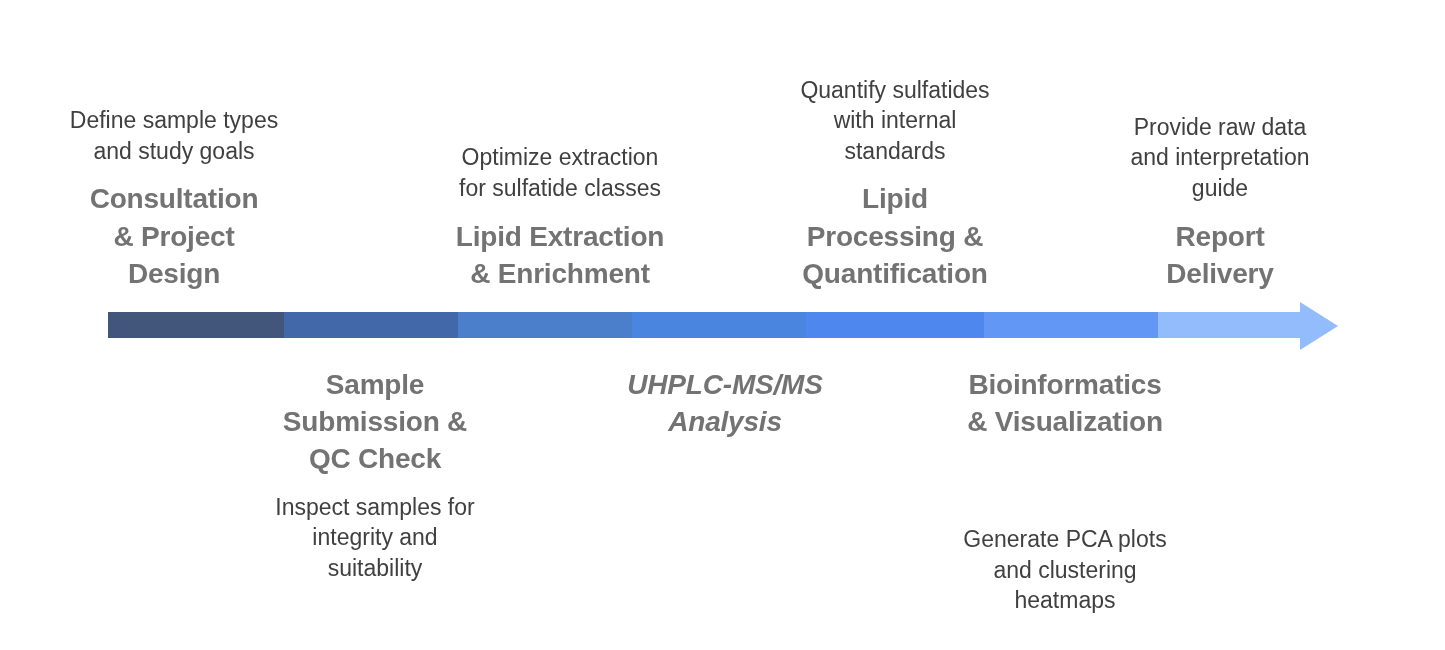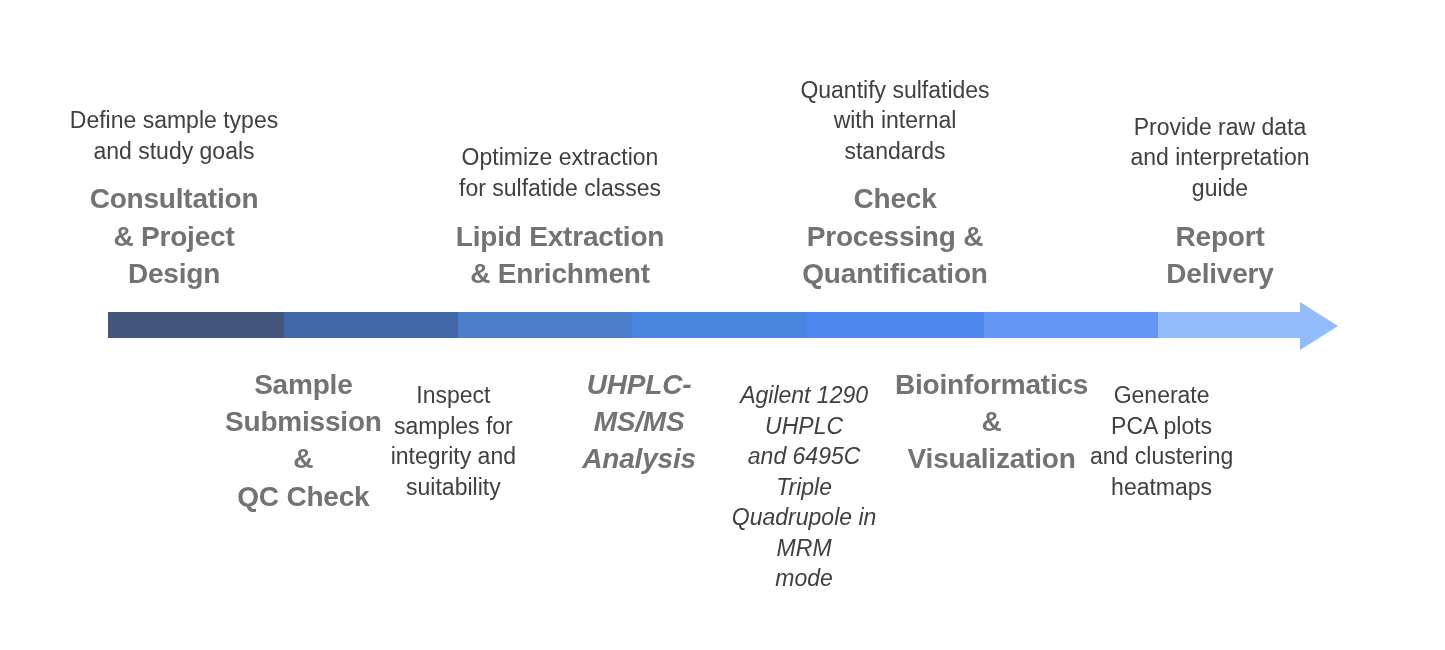--- a/index.html
+++ b/index.html
@@ -45,21 +45,21 @@
   }
   .step-desc {
     font-weight: normal;
     font-size: 23px;
     line-height: 1.33;
     color: #404040;
   }
   .step.above .step-desc { margin-bottom: 14px; }
   .step.below .step-desc { margin-top: 14px; }
   .step.above { display: flex; flex-direction: column; justify-content: flex-end; }
-  .step.below { display: flex; flex-direction: row; justify-content: flex-start; }
+  .step.below { display: flex; flex-direction: column; justify-content: flex-start; }
 
   
   #step-1 { left: 24px;   top: 24px;  width: 300px; height: 268px; }
   #step-2 { left: 400px;  top: 24px;  width: 320px; height: 268px; }
   #step-3 { left: 745px;  top: 8px;   width: 300px; height: 284px; }
   #step-4 { left: 1060px; top: 24px;  width: 320px; height: 268px; }
 
   
   #step-5 { left: 225px;  top: 366px; width: 300px; height: 250px; }
   #step-6 { left: 560px;  top: 366px; width: 330px; height: 250px; font-style: italic; }
@@ -108,21 +108,21 @@
     </div>
   </div>
 
   <div class="step above" id="step-3">
     <div class="step-desc">
       <div>Quantify sulfatides</div>
       <div>with internal</div>
       <div>standards</div>
     </div>
     <div class="step-title">
-      <div>Check</div>
+      <div>Lipid</div>
       <div>Processing &amp;</div>
       <div>Quantification</div>
     </div>
   </div>
 
   <div class="step above" id="step-4">
     <div class="step-desc">
       <div>Provide raw data</div>
       <div>and interpretation</div>
       <div>guide</div>
@@ -144,26 +144,20 @@
       <div>integrity and</div>
       <div>suitability</div>
     </div>
   </div>
 
   <div class="step below" id="step-6">
     <div class="step-title">
       <div>UHPLC-MS/MS</div>
       <div>Analysis</div>
     </div>
-    <div class="step-desc">
-      <div>Agilent 1290 UHPLC</div>
-      <div>and 6495C Triple</div>
-      <div>Quadrupole in MRM</div>
-      <div>mode</div>
-    </div>
   </div>
 
   <div class="step below" id="step-7">
     <div class="step-title">
       <div>Bioinformatics</div>
       <div>&amp; Visualization</div>
     </div>
     <div class="step-desc">
       <div>Generate PCA plots</div>
       <div>and clustering</div>

